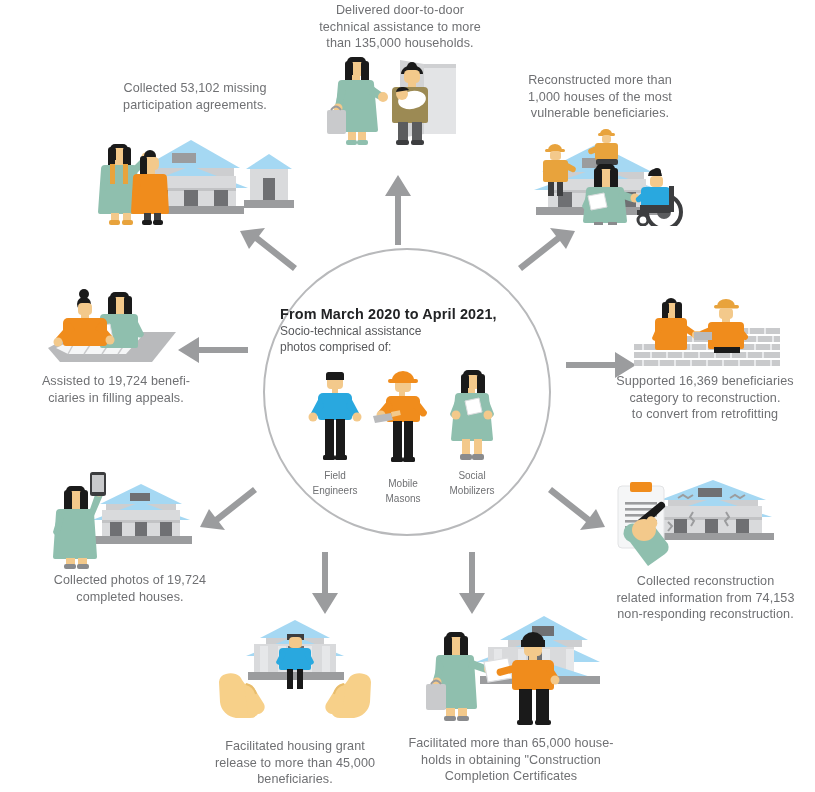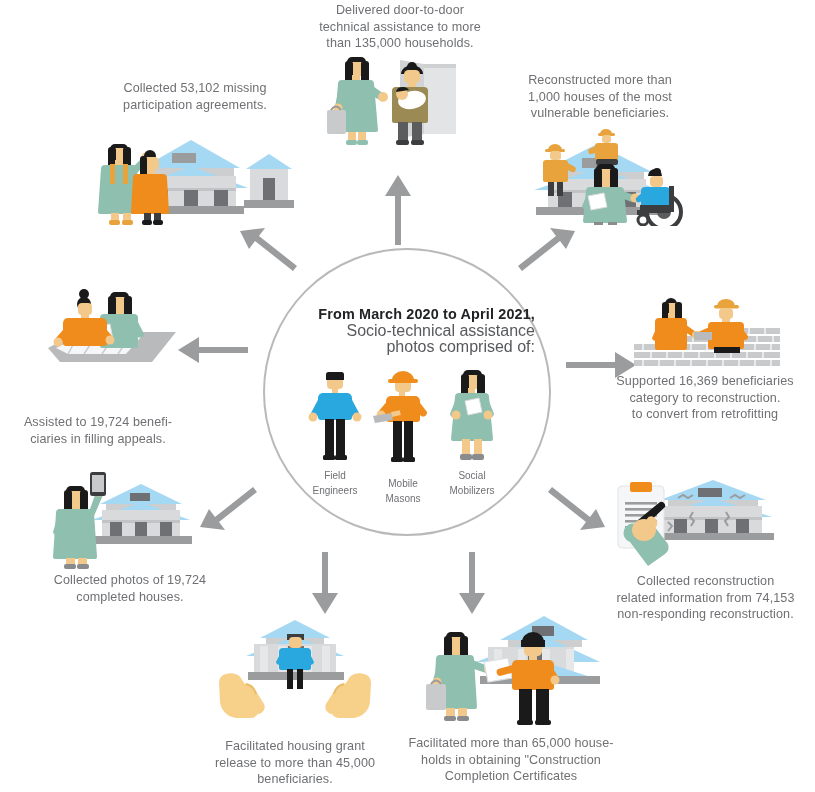--- a/index.html
+++ b/index.html
@@ -37,31 +37,31 @@
     width: 288px; height: 288px;
     border: 2px solid #b8b9bb;
     border-radius: 50%;
     box-sizing: border-box;
     background: #ffffff;
   }
   #center-head {
     position: absolute;
     left: 280px; top: 305px;
     width: 255px;
-    text-align: right;
+    text-align: left;
   }
   #center-head .l1 {
     font-size: 14.4px;
     font-weight: bold;
     color: #222325;
     letter-spacing: .15px;
     line-height: 18px;
   }
   #center-head .l2 {
-    font-size: 16px;
+    font-size: 12px;
     color: #58595c;
     line-height: 16px;
   }
   .role-label {
     position: absolute;
     text-align: center;
     width: 90px;
     font-size: 10px;
     line-height: 15px;
     color: #6f7073;
@@ -609,18 +609,18 @@
     <circle cx="50" cy="8" r="5" fill="#1a1a1a"></circle>
     <rect x="44" y="17" width="14" height="12" rx="4" fill="#f3c98b"></rect>
     <rect x="47" y="27" width="8" height="5" fill="#f3c98b"></rect>
     <path d="M34 32 h34 a5 5 0 0 1 5 5 v20 a3 3 0 0 1 -3 3 h-38 a3 3 0 0 1 -3 -3 v-20 a5 5 0 0 1 5 -5 z" fill="#f08c1c"></path>
     <path d="M36 36 L22 52 a4 4 0 0 0 5 5 L41 44 z" fill="#f08c1c"></path>
     <path d="M66 36 L78 50 a4 4 0 0 1 -5 4 L61 43 z" fill="#f08c1c"></path>
     <circle cx="24" cy="56" r="4.5" fill="#f3c98b"></circle>
     <circle cx="76" cy="54" r="4.5" fill="#f3c98b"></circle>
   </svg>
 
-  <div class="cap" style="left:10px; top:373px; width:176px;margin-top:41px;">
+  <div class="cap" style="left:28px; top:373px; width:176px;">
     <div>Assisted to 19,724 benefi-</div>
     <div>ciaries in filling appeals.</div>
   </div>
 
 </div>
 
 </body></html>

